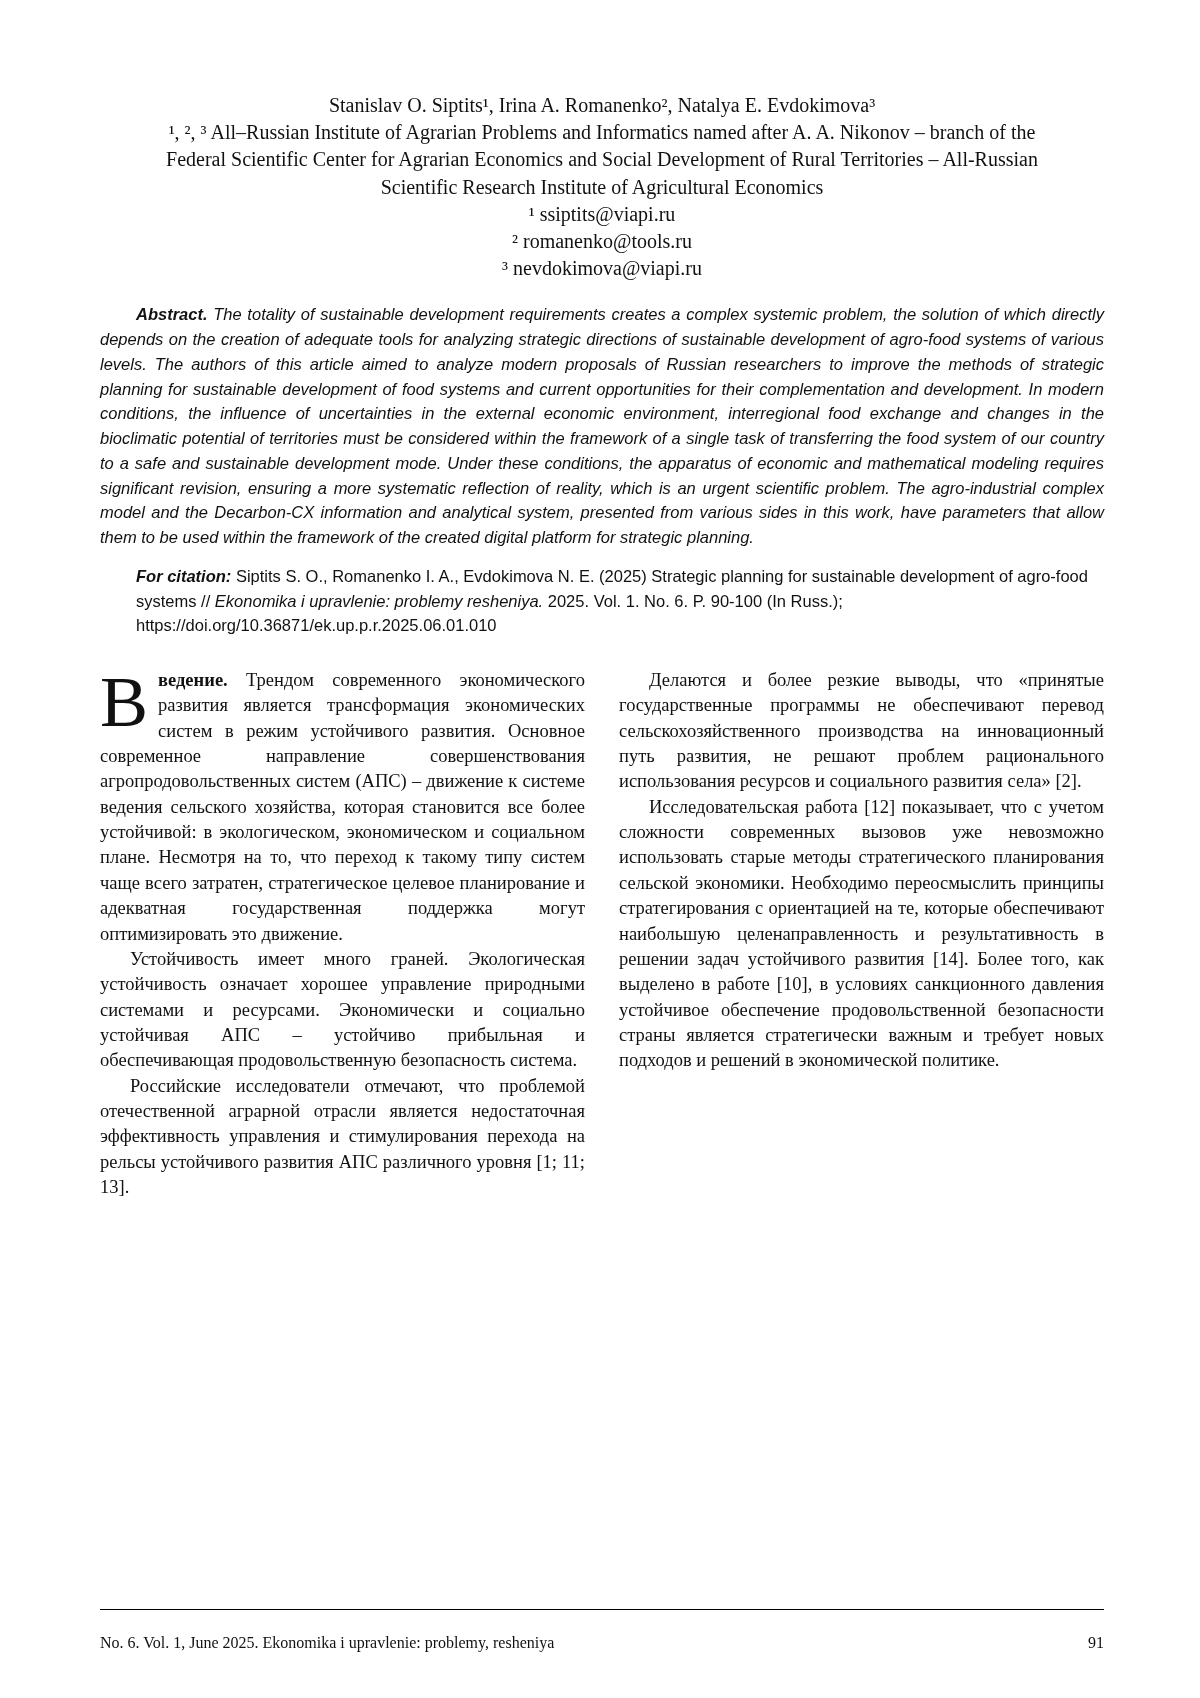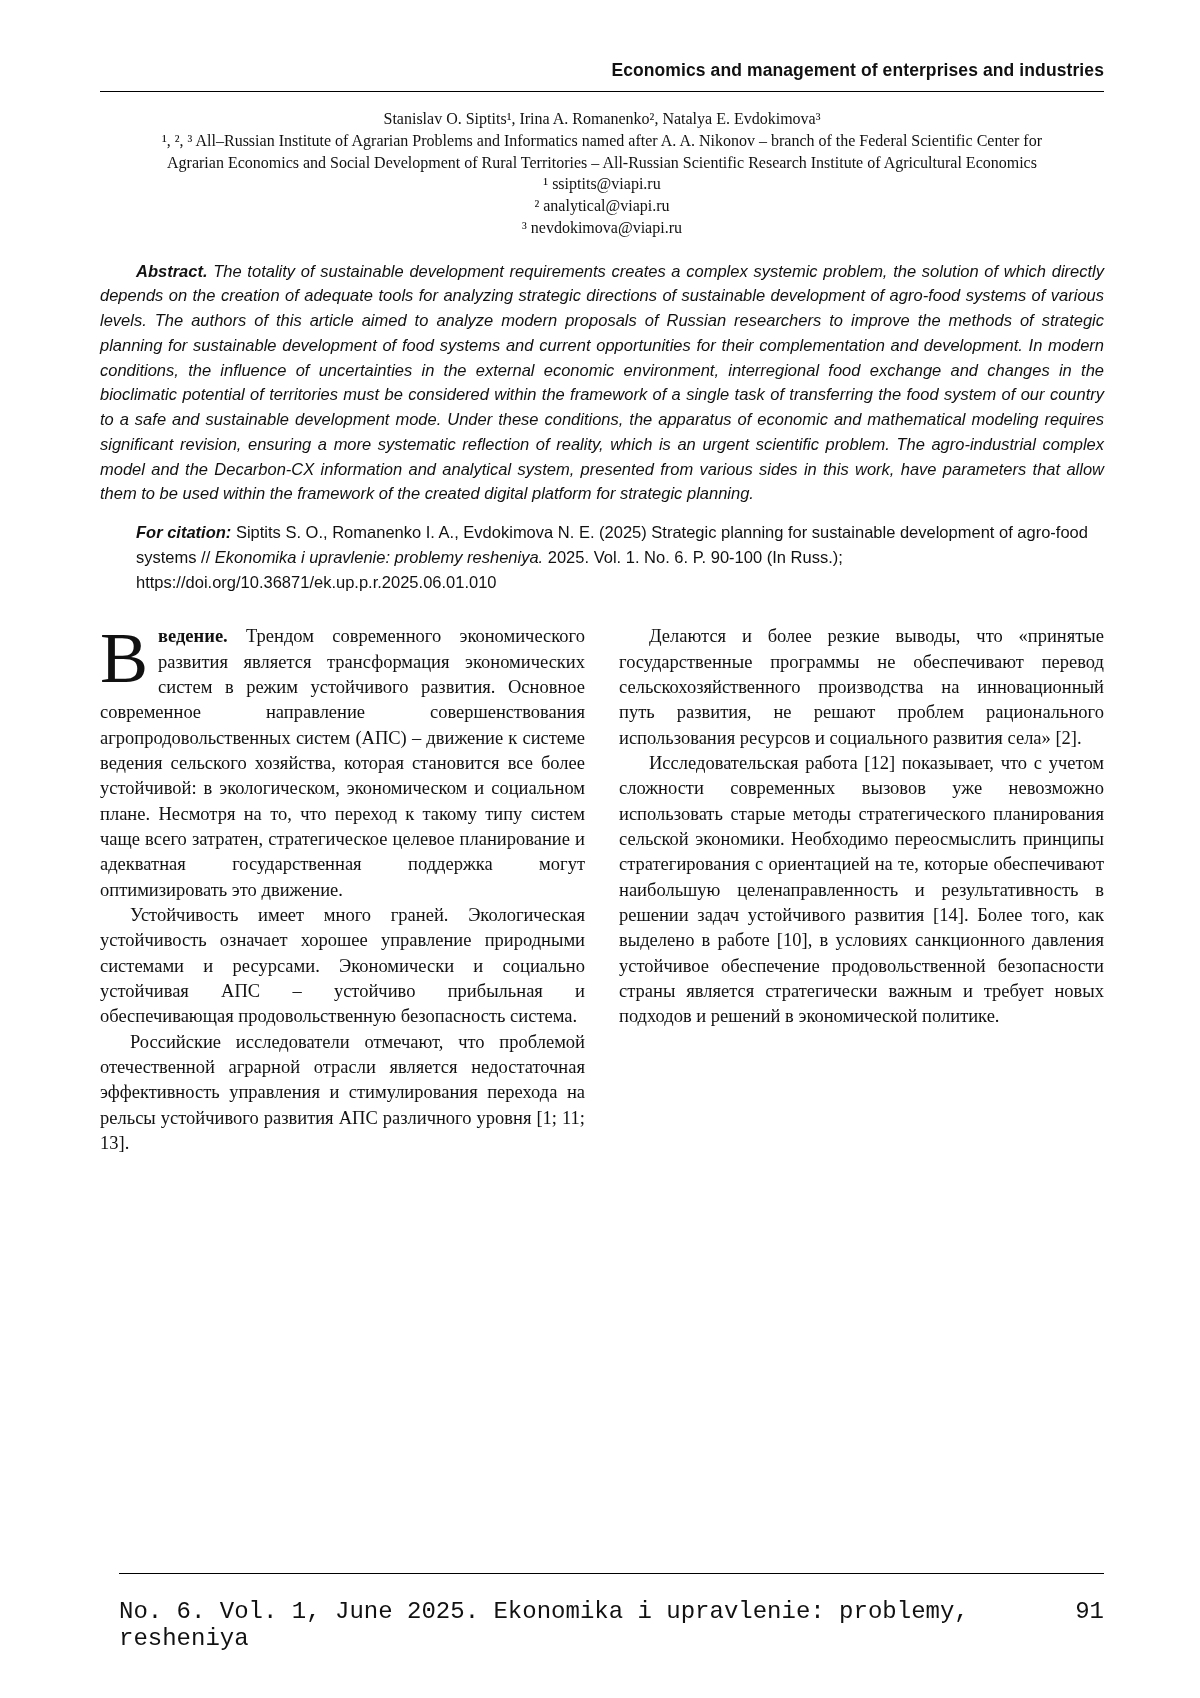--- a/index.html
+++ b/index.html
@@ -29,23 +29,23 @@
     letter-spacing: 0.1px;
   }
   .head-rule {
     border: none;
     border-top: 1.7px solid #000;
     height: 0;
   }
 
   
   .authors-block {
-    margin-top: 16px;
+    margin-top: 32px;
     text-align: center;
-    font-size: 16px;
+    font-size: 20px;
     line-height: 1.36;
   }
   .affiliation { width: 92%; margin: 0 auto; }
   .emails div { line-height: 1.36; }
 
   
   .abstract-block {
     margin-top: 20px;
     font-family: "Liberation Sans", sans-serif;
     font-style: italic;
@@ -85,48 +85,43 @@
   .dropcap {
     float: left;
     font-size: 72px;
     line-height: 0.82;
     padding: 5px 10px 0 0;
   }
 
   
   .footer {
     margin-top: auto;
-    font-family: Liberation Mono, monospace;
-    font-size: 24px;
-    margin-left: 19px;
+    font-family: Liberation Serif, serif;
+    font-size: 16px;
   }
   .foot-rule {
     border: none;
     border-top: 1.7px solid #000;
     height: 0;
     margin-bottom: 24px;
   }
   .footer-row { display: flex; justify-content: space-between; align-items: baseline; }
 </style>
 </head>
 <body>
 
 <div class="page">
 
-  <header>
-    <div class="running-head">Economics and management of enterprises and industries</div>
-    <hr class="head-rule">
-  </header>
 
   <section class="authors-block">
     <div class="authors">Stanislav O. Siptits¹, Irina A. Romanenko², Natalya E. Evdokimova³</div>
     <div class="affiliation">¹, ², ³ All–Russian Institute of Agrarian Problems and Informatics named after A. A. Nikonov – branch of the Federal Scientific Center for Agrarian Economics and Social Development of Rural Territories – All-Russian Scientific Research Institute of Agricultural Economics</div>
     <div class="emails">
       <div>¹ ssiptits@viapi.ru</div>
-      <div>² analytical@viapi.ru</div>
+      <div>² romanenko@tools.ru</div>
       <div>³ nevdokimova@viapi.ru</div>
     </div>
   </section>
 
   <section class="abstract-block">
     <p><span class="lbl">Abstract.</span> <span>The totality of sustainable development requirements creates a complex systemic problem, the solution of which directly depends on the creation of adequate tools for analyzing strategic directions of sustainable development of agro-food systems of various levels. The authors of this article aimed to analyze modern proposals of Russian researchers to improve the methods of strategic planning for sustainable development of food systems and current opportunities for their complementation and development. In modern conditions, the influence of uncertainties in the external economic environment, interregional food exchange and changes in the bioclimatic potential of territories must be considered within the framework of a single task of transferring the food system of our country to a safe and sustainable development mode. Under these conditions, the apparatus of economic and mathematical modeling requires significant revision, ensuring a more systematic reflection of reality, which is an urgent scientific problem. The agro-industrial complex model and the Decarbon-CX information and analytical system, presented from various sides in this work, have parameters that allow them to be used within the framework of the created digital platform for strategic planning.</span></p>
   </section>
 
   <section class="citation">
     <span class="lbl">For citation:</span> <span>Siptits S. O., Romanenko I. A., Evdokimova N. E. (2025) Strategic planning for sustainable development of agro-food systems // </span><span class="journal">Ekonomika i upravlenie: problemy resheniya.</span><span> 2025. Vol. 1. No. 6. P. 90-100 (In Russ.); </span><span>https://doi.org/10.36871/ek.up.p.r.2025.06.01.010</span>

